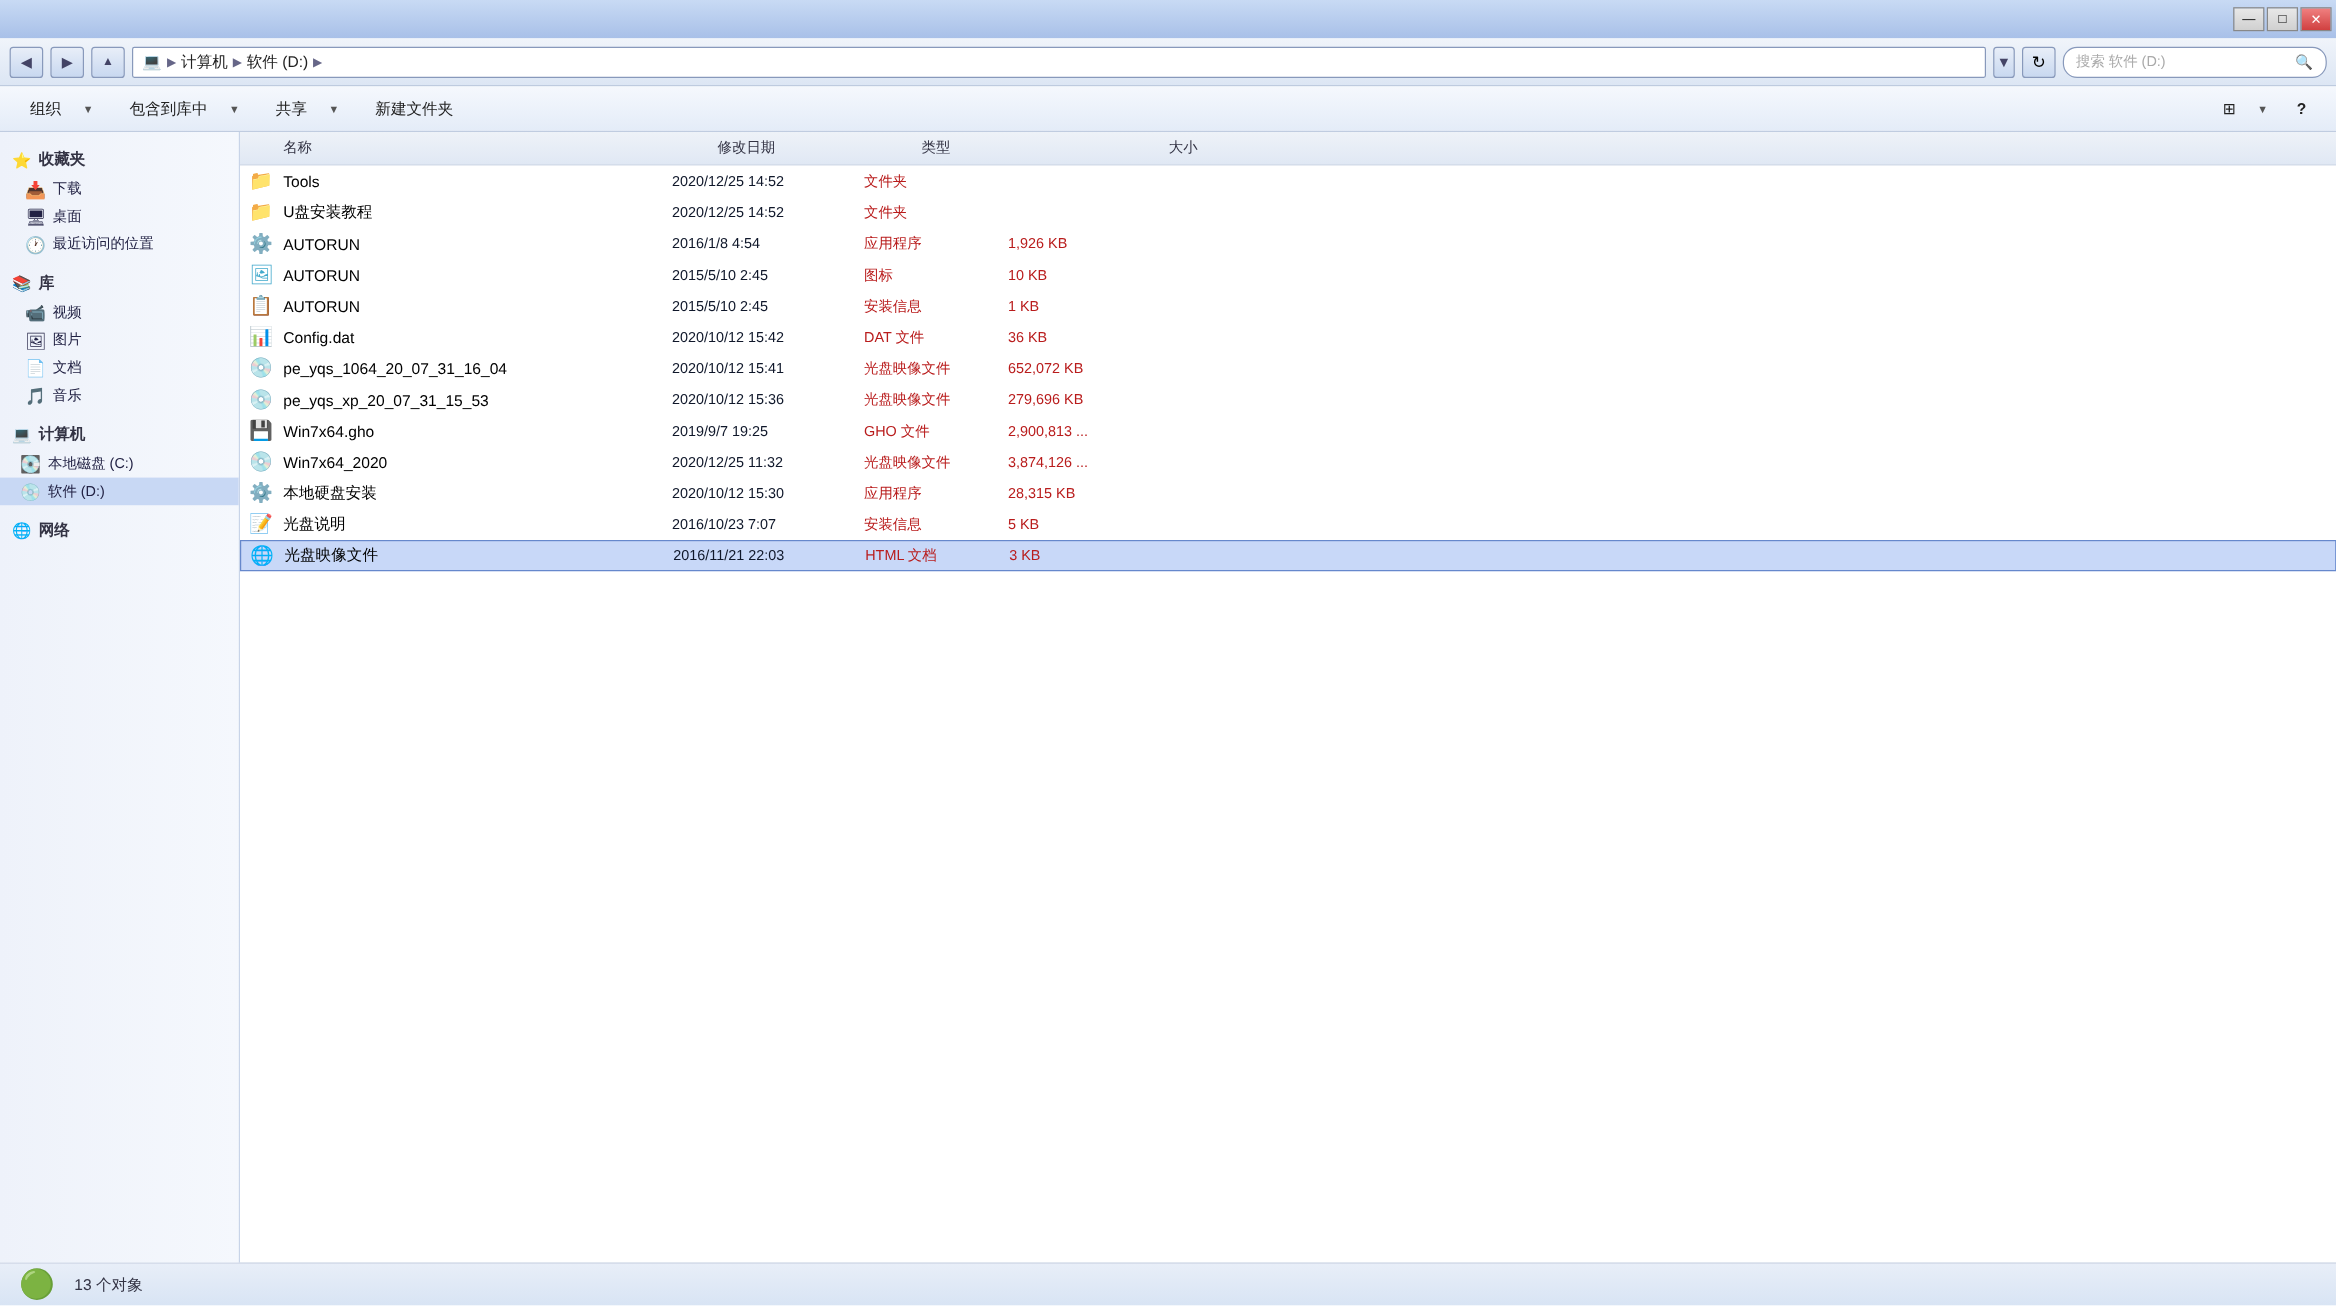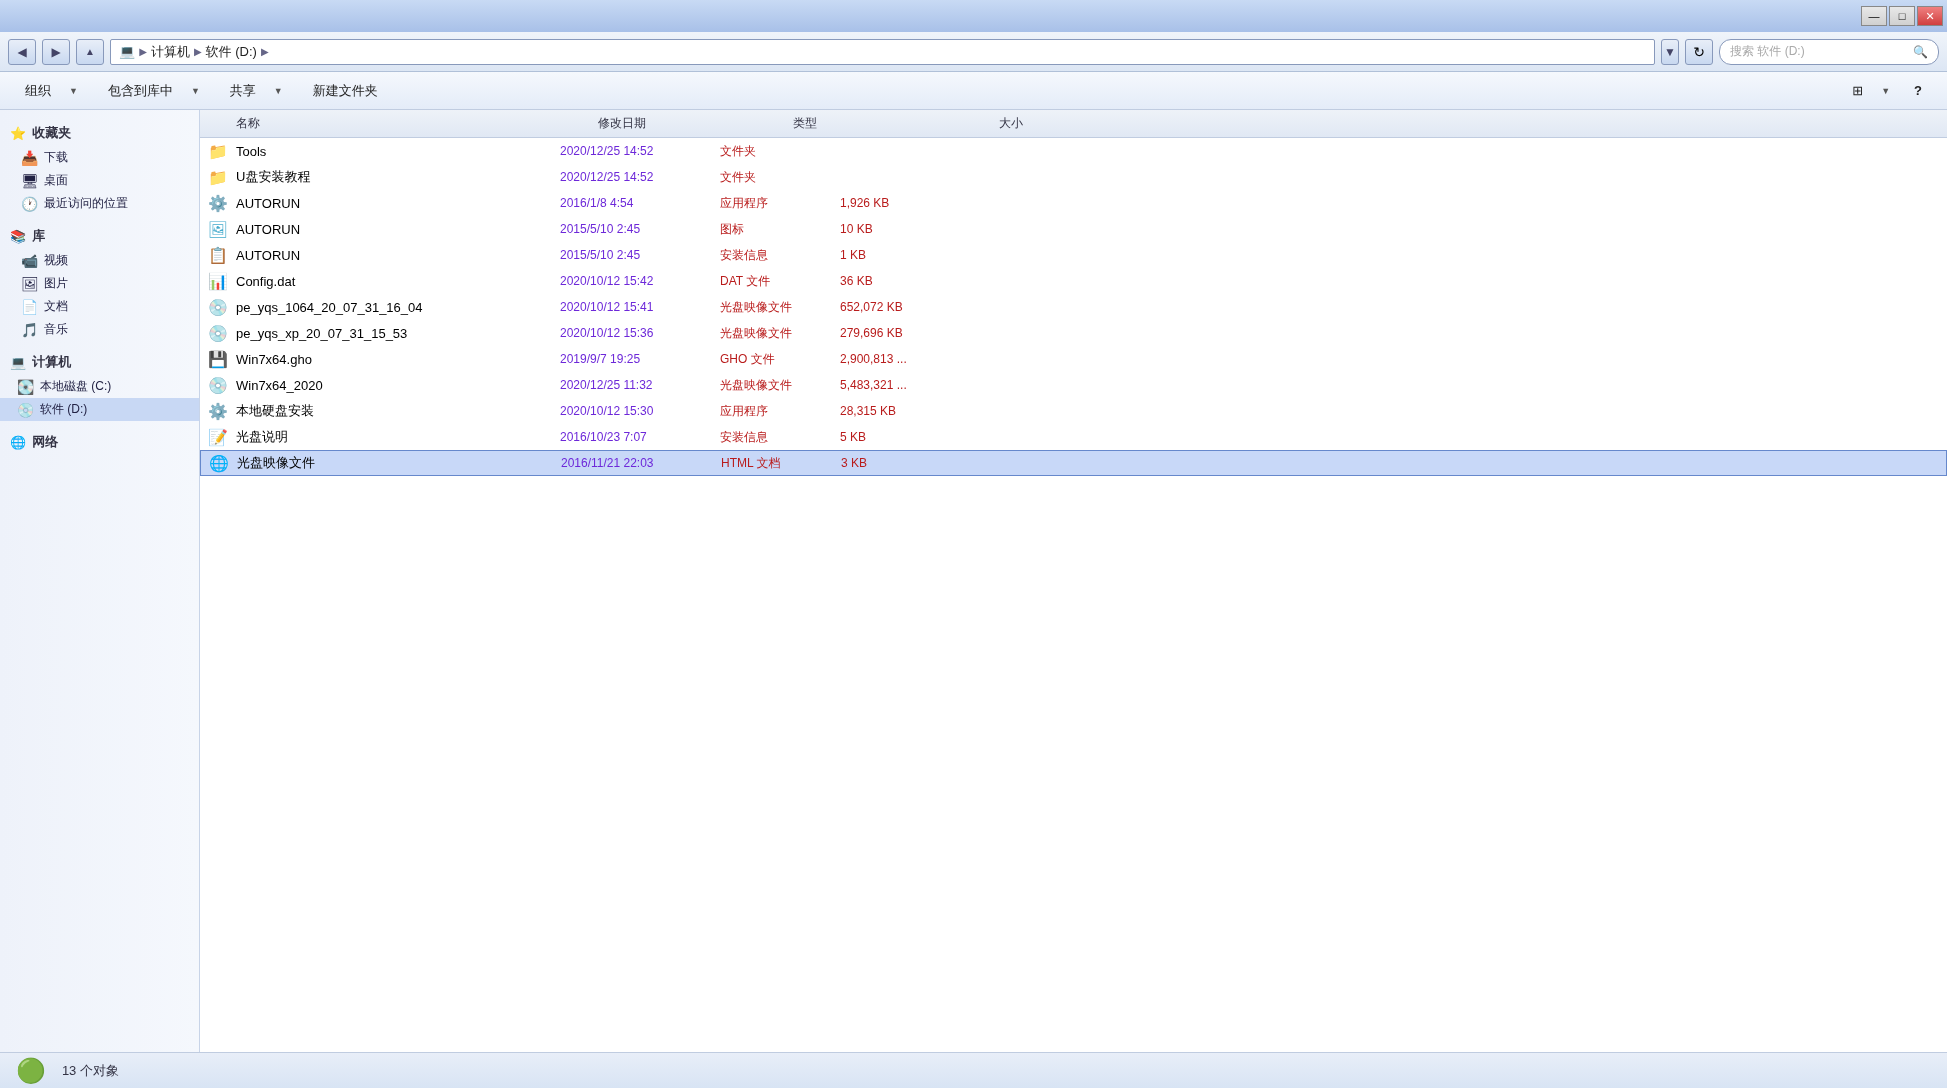--- a/index.html
+++ b/index.html
@@ -181,41 +181,41 @@
       height: 28px;
       background: linear-gradient(to bottom, #eef2f8, #e0e8f4);
       border-bottom: 1px solid #c0cce0;
       padding: 0 8px;
       font-size: 12px;
       color: #334;
       gap: 10px;
     }
     .col-name { width: 380px; padding-left: 28px; }
     .col-date { width: 160px; }
-    .col-type { width: 120px; margin-left: 25px; }
+    .col-type { width: 120px; }
     .col-size { width: 120px; text-align: right; padding-right: 20px; }
 
     
     .file-list {
       flex: 1;
       overflow-y: auto;
       background: white;
     }
     .file-row {
       display: flex;
       align-items: center;
       height: 26px;
       padding: 0 8px;
       cursor: pointer;
       font-size: 13px;
     }
     .file-row.selected { background: #c8d8f8; border: 1px solid #6688cc; }
     .file-row .file-icon { width: 20px; height: 20px; margin-right: 8px; display: inline-flex; align-items: center; justify-content: center; font-size: 15px; flex-shrink: 0; }
     .file-cell-name { width: 352px; display: flex; align-items: center; overflow: hidden; white-space: nowrap; }
-    .file-cell-date { width: 160px; color: #6d28d9; font-size: 12px; }
+    .file-cell-date { width: 160px; color: #0f172a; font-size: 12px; }
     .file-cell-type { width: 120px; color: #b91c1c; font-size: 12px; }
     .file-cell-size { width: 120px; text-align: left; padding-right: 20px; color: #b91c1c; font-size: 12px; }
 
     
     .statusbar {
       height: 36px;
       background: linear-gradient(to bottom, #e8eef8, #d8e4f4);
       border-top: 1px solid #c0cce0;
       display: flex;
       align-items: center;
@@ -468,21 +468,21 @@
   </div>
         <div class="file-row">
     <div class="file-cell-name">
       <span class="file-icon">
               <span style="color:#884488;font-size:16px;">💿</span>
             </span>
       <span>Win7x64_2020</span>
     </div>
     <div class="file-cell-date">2020/12/25 11:32</div>
     <div class="file-cell-type">光盘映像文件</div>
-    <div class="file-cell-size">5,483,321 ...</div>
+    <div class="file-cell-size">3,874,126 ...</div>
   </div>
         <div class="file-row">
     <div class="file-cell-name">
       <span class="file-icon">
               <span style="color:#4488cc;font-size:16px;">⚙️</span>
             </span>
       <span>本地硬盘安装</span>
     </div>
     <div class="file-cell-date">2020/10/12 15:30</div>
     <div class="file-cell-type">应用程序</div>

